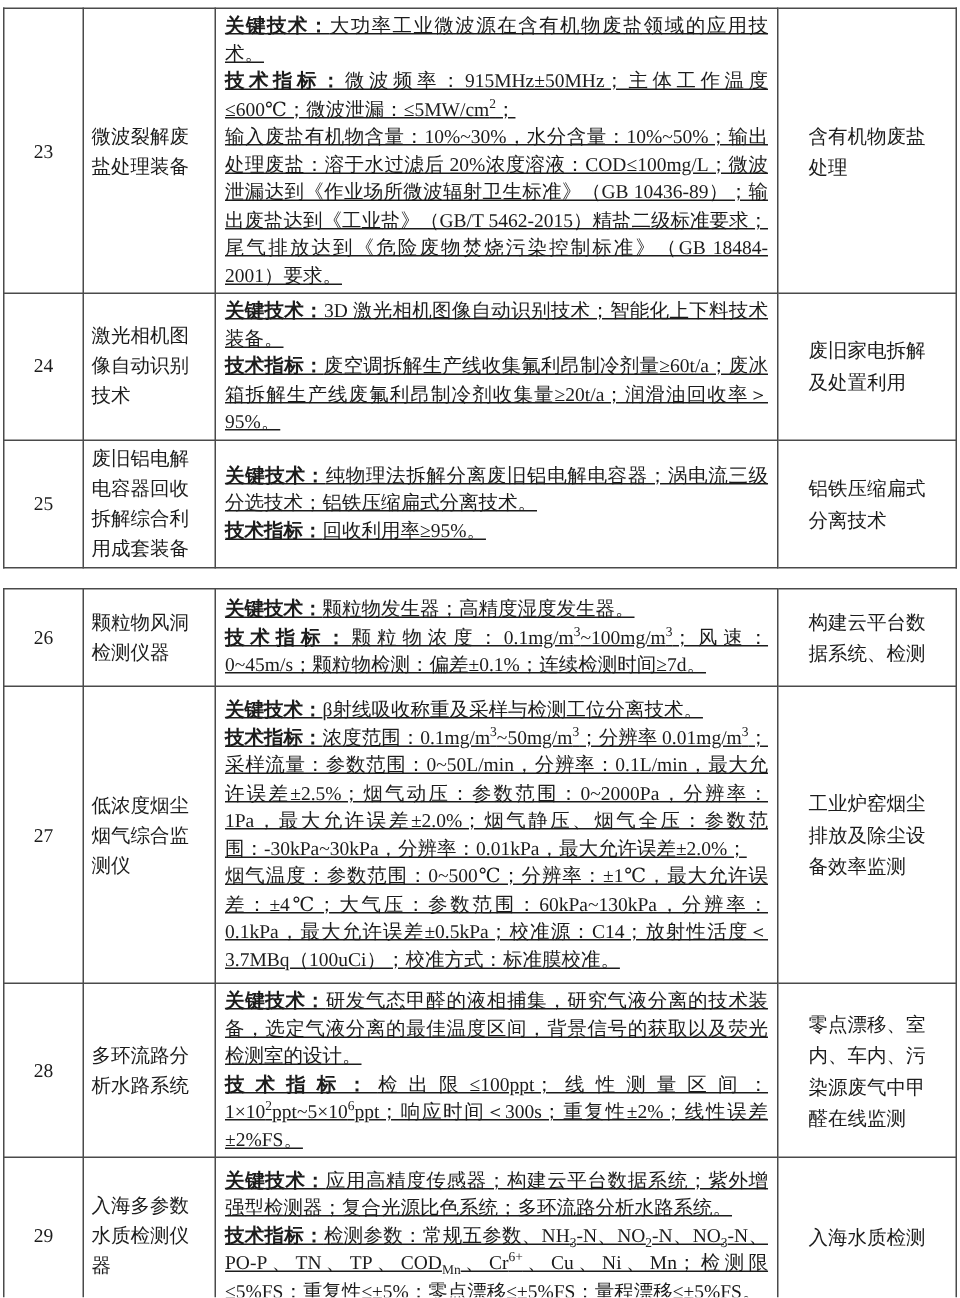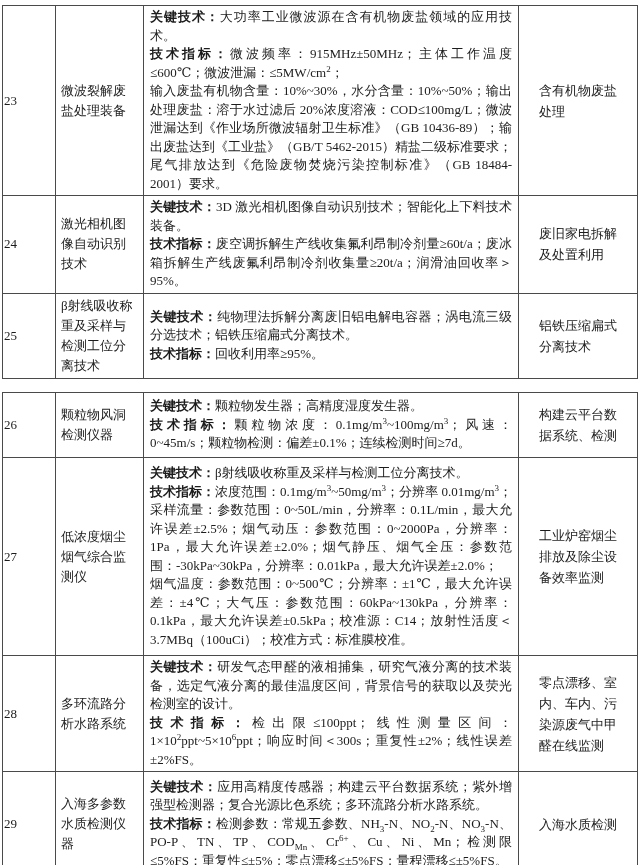--- a/index.html
+++ b/index.html
@@ -11,24 +11,24 @@
   #tbl1{top:5px;}
   #tbl2{top:392px;}
   td{border:1px solid #4a4a4a;vertical-align:middle;overflow:hidden;}
   #tbl1 tr:nth-child(1){height:165px;}
   #tbl1 tr:nth-child(2){height:95px;}
   #tbl1 tr:nth-child(3){height:83px;}
   #tbl2 tr:nth-child(1){height:65px;}
   #tbl2 tr:nth-child(2){height:198px;}
   #tbl2 tr:nth-child(3){height:100px;}
   #tbl2 tr:nth-child(4){height:105px;}
-  .col-num{text-align:left;font-size:13px;}
+  .col-num{text-align:center;font-size:13px;}
   .col-name{font-size:13px;line-height:20px;padding:2px 5px;}
   .col-content{font-size:13px;line-height:18.5px;padding:2px 6px;}
-  .col-content p{margin:0;text-align:justify;}
+  .col-content p{margin:0;text-align:justify;text-decoration:underline;}
   .col-app{font-size:13px;line-height:21px;padding:2px 20px;}
   .lbl{font-weight:bold;}
   sup,sub{font-size:9px;line-height:0;}
   .section-hdr{
     position:absolute;left:4px;top:348px;height:44px;width:630px;
     display:flex;align-items:center;
     font-weight:bold;font-size:14.5px;letter-spacing:0.5px;
   }
 </style>
 </head>
@@ -58,21 +58,21 @@
           <td class="col-num">24</td>
           <td class="col-name">激光相机图像自动识别技术</td>
           <td class="col-content">
             <p><b class="lbl">关键技术：</b>3D 激光相机图像自动识别技术；智能化上下料技术装备。</p>
             <p><b class="lbl">技术指标：</b>废空调拆解生产线收集氟利昂制冷剂量≥60t/a；废冰箱拆解生产线废氟利昂制冷剂收集量≥20t/a；润滑油回收率＞95%。</p>
           </td>
           <td class="col-app">废旧家电拆解及处置利用</td>
         </tr>
         <tr>
           <td class="col-num">25</td>
-          <td class="col-name">β射线吸收称重及采样与检测工位分离技术</td>
+          <td class="col-name">废旧铝电解电容器回收拆解综合利用成套装备</td>
           <td class="col-content">
             <p><b class="lbl">关键技术：</b>纯物理法拆解分离废旧铝电解电容器；涡电流三级分选技术；铝铁压缩扁式分离技术。</p>
             <p><b class="lbl">技术指标：</b>回收利用率≥95%。</p>
           </td>
           <td class="col-app">铝铁压缩扁式分离技术</td>
         </tr>
       </tbody>
   </table>
 
 

